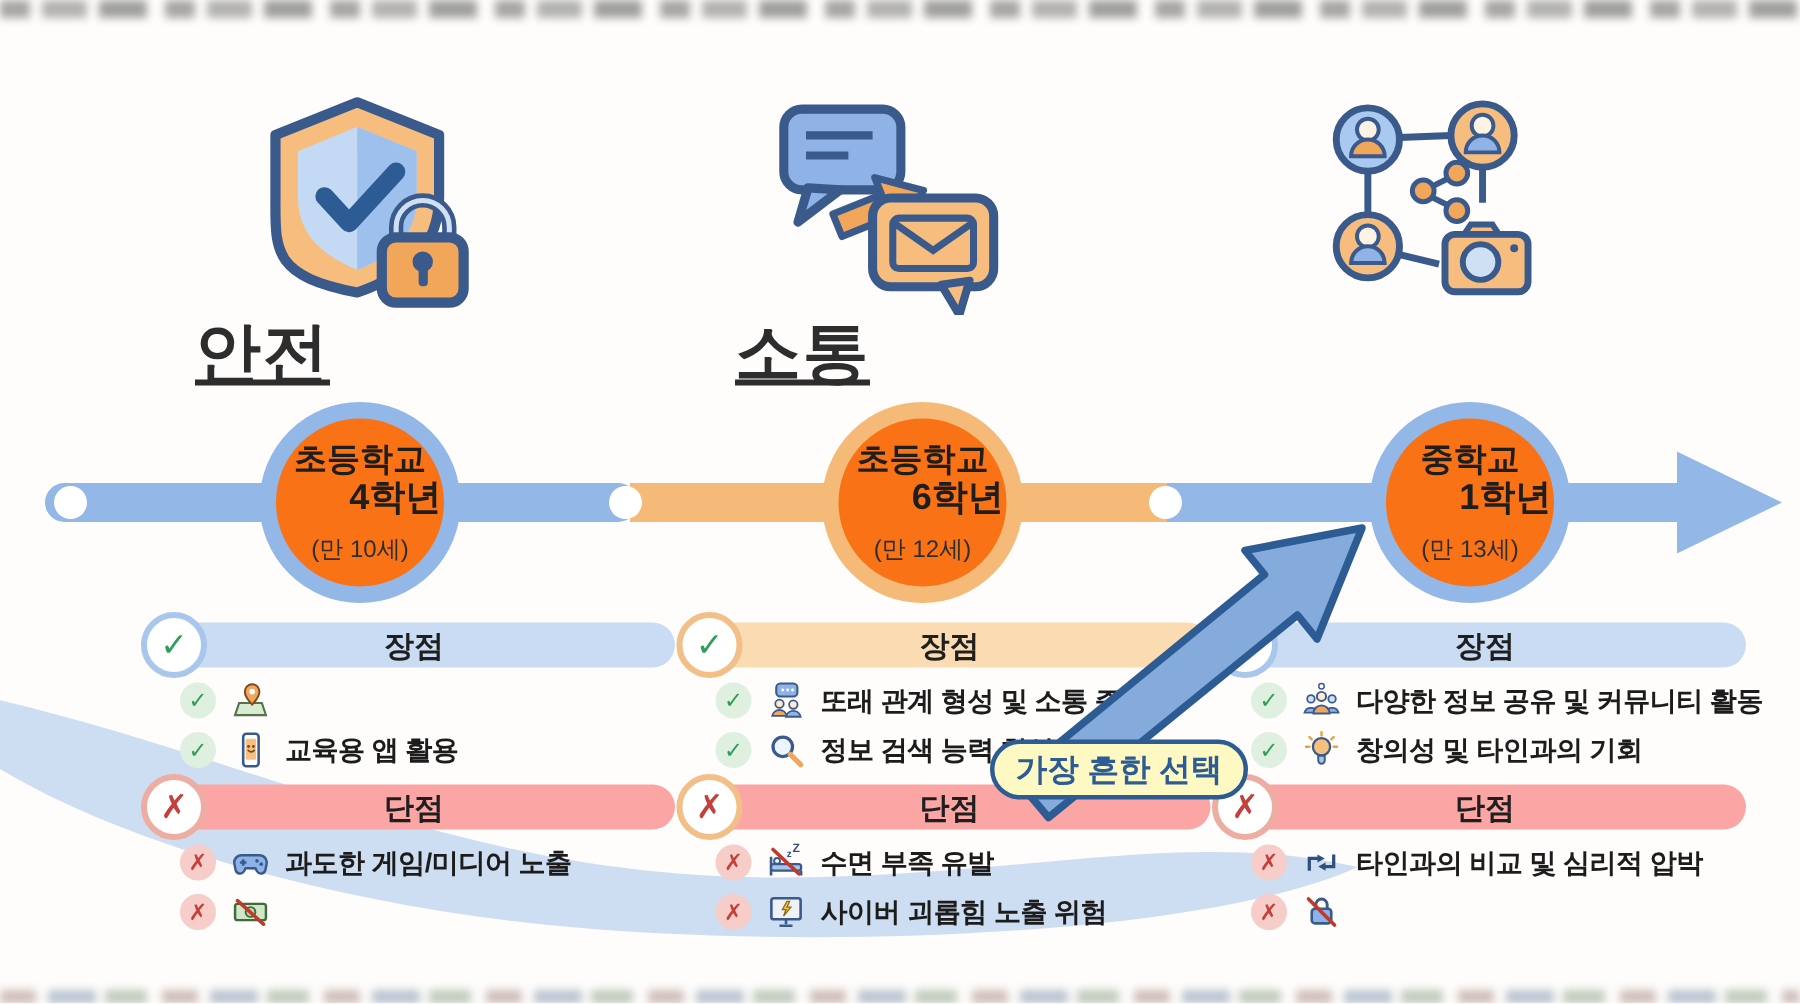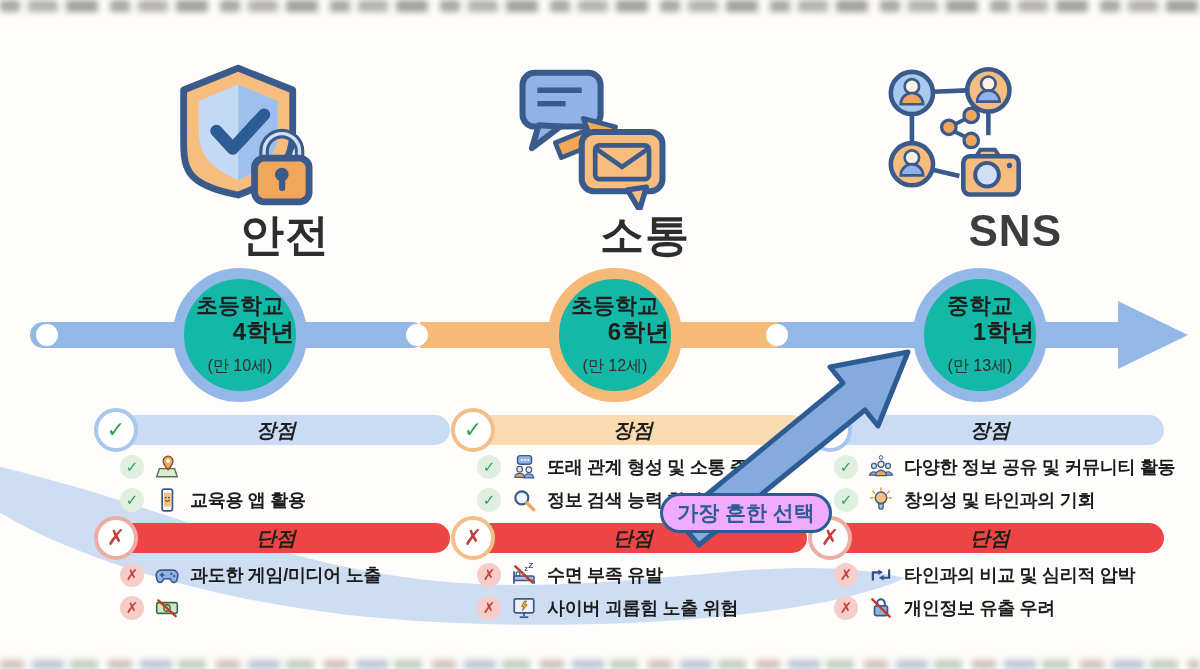--- a/index.html
+++ b/index.html
@@ -11,41 +11,41 @@
   .edge-strip { position:absolute; left:0; width:1200px; filter:blur(3px); pointer-events:none; }
   #strip-top { top:0; height:12px; opacity:.45;
     background:repeating-linear-gradient(90deg,#3c3c3c 0 20px,transparent 20px 28px,#585858 28px 58px,transparent 58px 66px,#2f2f2f 66px 98px,transparent 98px 110px);}
   #strip-bottom { bottom:0; height:9px; opacity:.35;
     background:repeating-linear-gradient(90deg,#7a4a42 0 24px,transparent 24px 32px,#3f5b82 32px 64px,transparent 64px 70px,#4e6e4a 70px 98px,transparent 98px 108px);}
 
   svg { display:block; }
   .abs { position:absolute; }
 
   
-  .sec-title { position:absolute; top:206px; width:200px; text-align:right;
-               font-size:44px; font-weight:bold; color:#2d2d2d; letter-spacing:1px; }
+  .sec-title { position:absolute; top:206px; width:200px; text-align:left;
+               font-size:44px; font-weight:bold; color:#2d2d2d; letter-spacing:1px;text-decoration:underline; }
 
   
   .node { position:absolute; top:268px; width:134px; height:134px; border-radius:50%;
-          background:#14b8a6; border:11px solid #93b8e8; z-index:15;
+          background:#f97316; border:11px solid #93b8e8; z-index:15;
           display:flex; flex-direction:column; align-items:center; justify-content:center; }
   .node.orange { border-color:#f5ba78; }
   .node .school { font-size:22px; font-weight:bold; color:#1e1e1e; line-height:1.15; }
   .node .grade  { font-size:24px; font-weight:bold; color:#1e1e1e; line-height:1.15;margin-left:47px; }
   .node .age    { font-size:16px; color:#2e2e2e; margin-top:11px; }
 
   
   .column { position:absolute; top:415px; width:352px; z-index:20; }
   .pill-row { position:relative; height:30px; margin-bottom:7px; }
   .pill { position:absolute; left:4px; right:0; top:0; height:30px; border-radius:15px;
           display:flex; align-items:center; justify-content:center;
-          font-size:20px; font-weight:bold; color:#1f1f1f;font-style:italic; }
+          font-size:20px; font-weight:bold; color:#1f1f1f; }
   .pill-blue   { background:#cadcf4; }
   .pill-orange { background:#fbdbb2; }
-  .pill-pink   { background:#ef4444; }
+  .pill-pink   { background:#fca5a5; }
   .badge { position:absolute; left:-4px; top:-7px; width:44px; height:44px; border-radius:50%;
            background:#fff; border:4px solid #a9c6ec; z-index:2;
            display:flex; align-items:center; justify-content:center;
            font-size:22px; font-weight:bold; }
   .ring-blue   { border-color:#a9c6ec; }
   .ring-orange { border-color:#f2bf89; }
   .ring-pink   { border-color:#eeada3; }
   .badge.ok  { color:#2f9e57; }
   .badge.bad { color:#c4403a; }
 
@@ -53,21 +53,21 @@
   .mark { width:24px; height:24px; border-radius:50%; flex:0 0 24px;
           display:flex; align-items:center; justify-content:center;
           font-size:15px; font-weight:bold; }
   .mark.ok  { background:#dff0e0; color:#2f9e57; }
   .mark.bad { background:#f6cdc8; color:#c4403a; }
   .item .ico { width:28px; flex:0 0 28px; display:flex; justify-content:center; }
   .item .txt { font-size:18px; font-weight:bold; color:#1c1c1c; letter-spacing:-0.3px; }
 
   
   #callout { position:absolute; left:660px; top:493px; width:172px; height:40px; z-index:45;
-             background:#f0abfc; border:3.5px solid #2d5c94; border-radius:21px;
+             background:#fef9c3; border:3.5px solid #2d5c94; border-radius:21px;
              display:flex; align-items:center; justify-content:center;
              font-size:21px; font-weight:bold; color:#2d5c94; white-space:nowrap; }
 </style>
 </head>
 <body>
 
 <div id="canvas">
 
   <div id="strip-top" class="edge-strip"></div>
   <div id="strip-bottom" class="edge-strip"></div>
@@ -139,21 +139,20 @@
     <g>
       <path d="M70 71 l4-6 h11 l4 6" fill="#f7bd7e" stroke="#3a5a8c" stroke-width="3"></path>
       <rect x="61" y="70" width="42" height="29" rx="5" fill="#f7bd7e" stroke="#3a5a8c" stroke-width="3.5"></rect>
       <circle cx="79" cy="84" r="9" fill="#cfe0f5" stroke="#3a5a8c" stroke-width="3"></circle>
       <circle cx="96" cy="77" r="2" fill="#3a5a8c"></circle>
     </g>
   </svg>
 
   <div class="sec-title" style="left:130px">안전</div>
   <div class="sec-title" style="left:490px">소통</div>
-  <div class="sec-title" style="left:862px;color:#3d3d3d">SNS</div>
 
   <div class="node" style="left:173px">
     <div class="school">초등학교</div>
     <div class="grade">4학년</div>
     <div class="age">(만 10세)</div>
   </div>
   <div class="node orange" style="left:548px">
     <div class="school">초등학교</div>
     <div class="grade">6학년</div>
     <div class="age">(만 12세)</div>
@@ -340,21 +339,20 @@
     </div>
     <div class="item">
       <span class="mark bad">✗</span>
       <span class="ico">
         <svg width="26" height="26" viewBox="0 0 24 24">
           <path d="M8.5 10 V7.5 a3.5 3.5 0 0 1 7 0 V10" fill="none" stroke="#3a5a8c" stroke-width="1.8"></path>
           <rect x="6" y="10" width="12" height="9" rx="2" fill="#8fb3e6" stroke="#3a5a8c" stroke-width="1.6"></rect>
           <line x1="4" y1="4" x2="20" y2="20" stroke="#c0392b" stroke-width="2.2" stroke-linecap="round"></line>
         </svg>
       </span>
-      <span class="txt">개인정보 유출 우려</span>
     </div>
   </div>
 
   <svg class="abs" style="left:0;top:0;z-index:40" width="1200" height="669">
     <polygon points="677,519 843,383 830,367 908,352 878,426 865,410 699,545" fill="#84abdc" stroke="#2d5c94" stroke-width="5" stroke-linejoin="round"></polygon>
   </svg>
 
   <div id="callout">가장 흔한 선택</div>
 
 </div>

